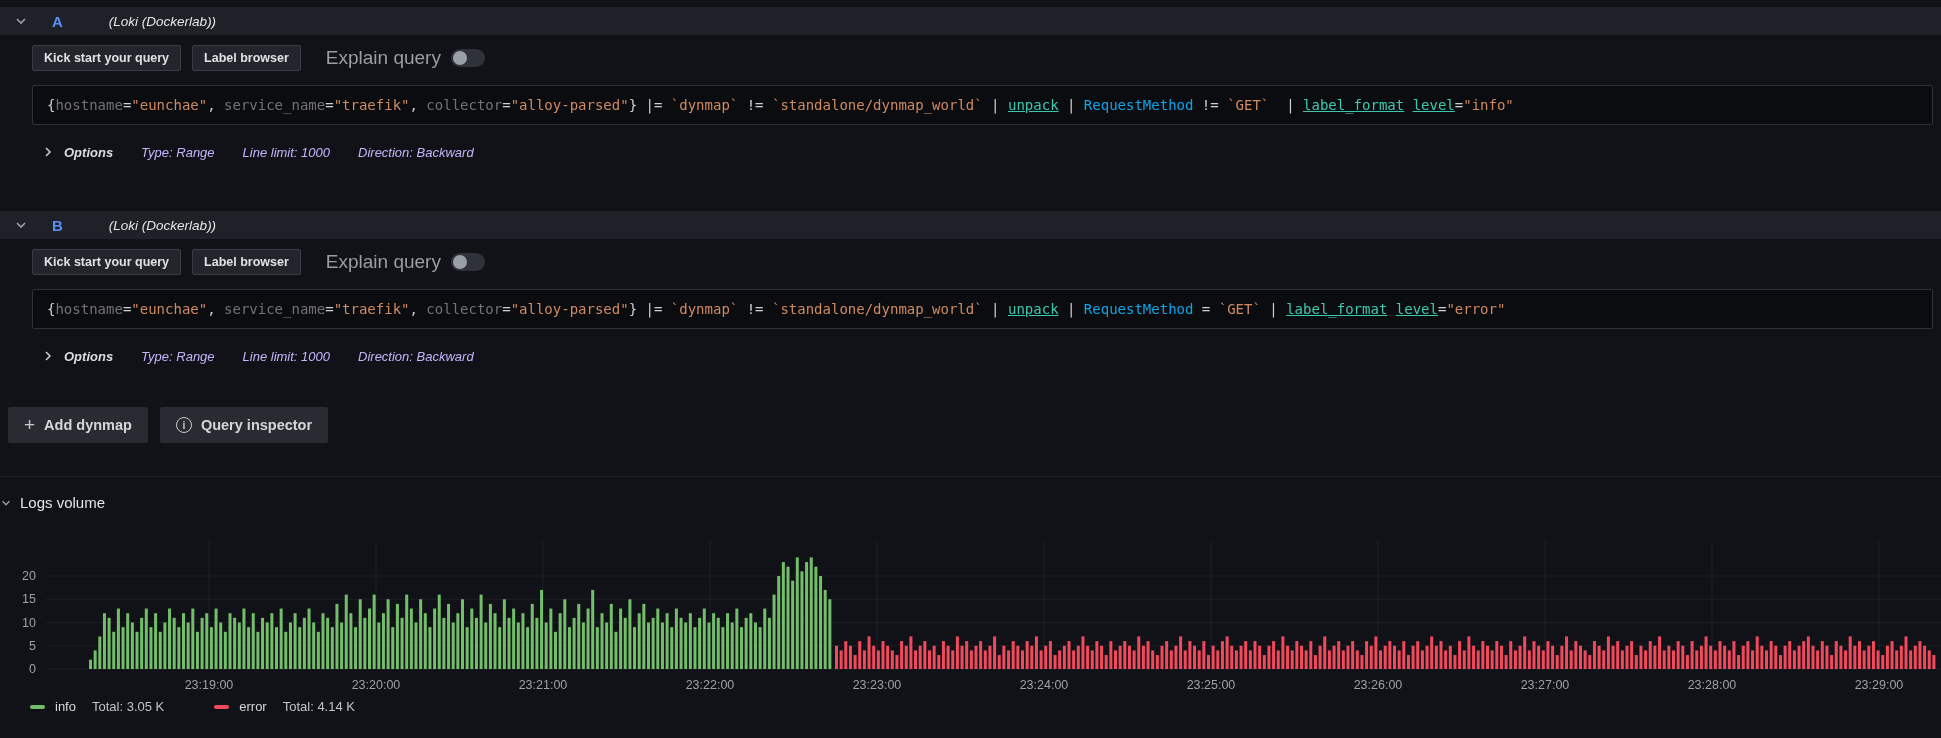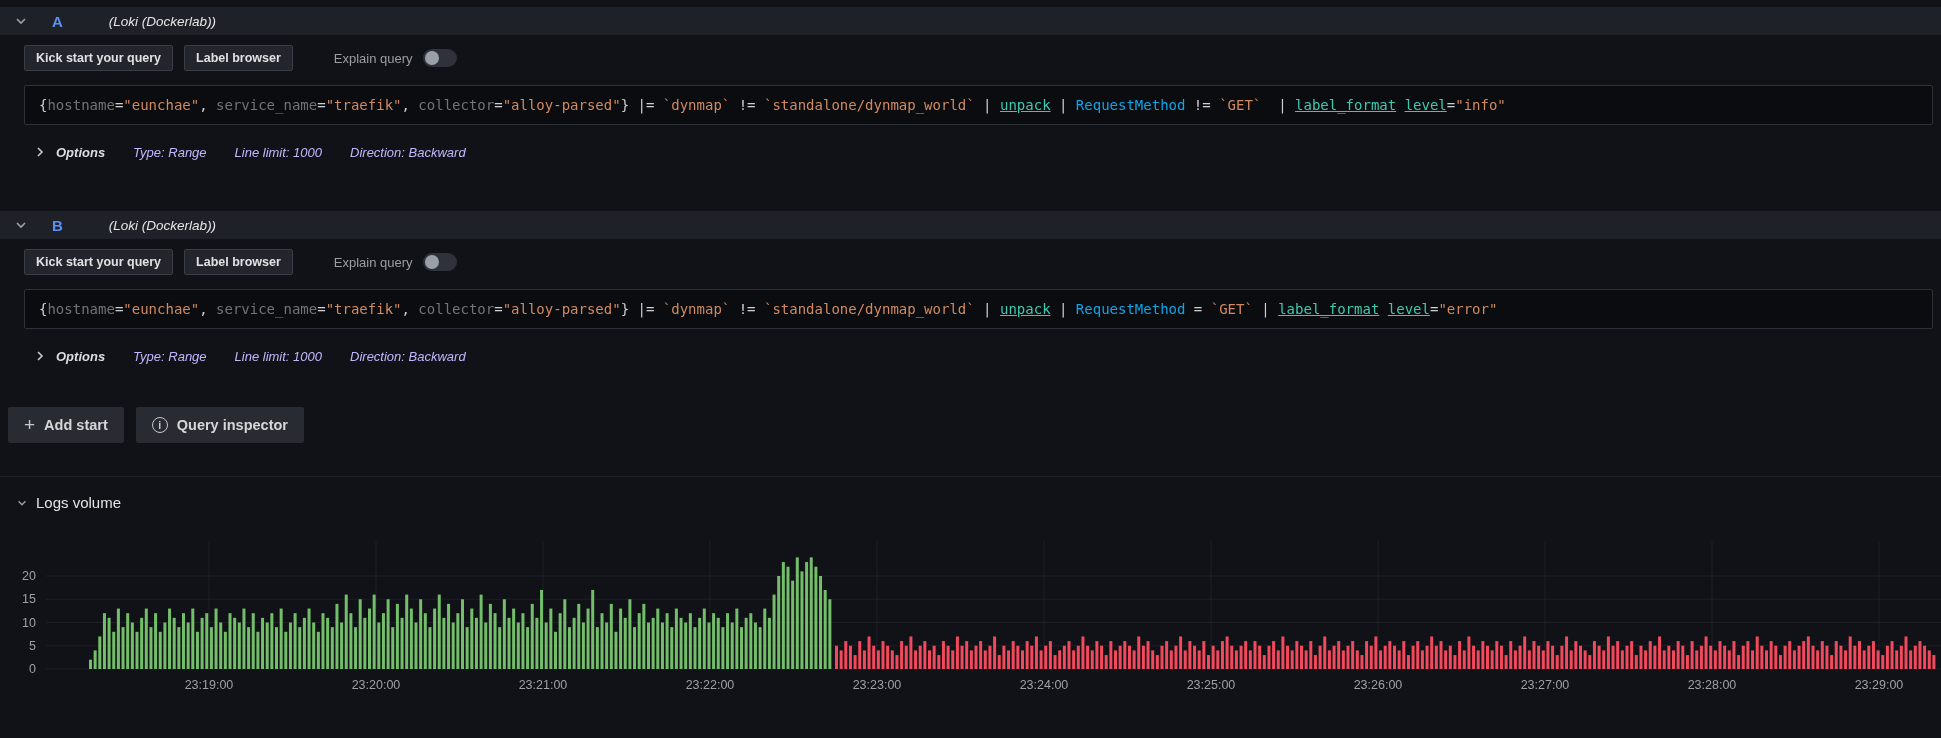--- a/index.html
+++ b/index.html
@@ -7,27 +7,27 @@
   body { font-family: "Liberation Sans", sans-serif; }
   .wrap { position:relative; width:1941px; height:738px; background:#111217; overflow:hidden; color:#d8d9da; }
 
   
   .q-header { height:28px; margin-top:7px; background:#1e2128; display:flex; align-items:center; padding-left:14px; }
   .q-header:first-child { margin-top:7px; }
   .chev { width:14px; height:14px; color:#9da0a8; flex:0 0 auto; cursor:pointer; }
   .ref-id { color:#5b91f5; font-weight:700; font-size:15px; margin-left:24px; }
   .ds-name { margin-left:46px; color:#e5e5e5; font-style:italic; font-size:13.5px; }
 
-  .q-body { padding-left:24px; padding-right:8px; }
+  .q-body { padding-left:32px; padding-right:8px; }
 
   
   .toolbar { margin-top:10px; display:flex; align-items:center; }
   .btn-sec { background:#22252b; border:1px solid #3a3d45; border-radius:2px; color:#e0e1e3;
              font-size:12.5px; font-weight:600; padding:5px 11px; margin-right:11px; cursor:pointer; }
-  .explain-label { margin-left:30px; color:#9b9da4; font-size:13px; }
+  .explain-label { margin-left:14px; color:#9b9da4; font-size:19px; }
   .toggle { margin-left:10px; width:34px; height:18px; border-radius:9px; background:#2f323a; position:relative; cursor:pointer; }
   .toggle .knob { position:absolute; left:2px; top:2px; width:14px; height:14px; border-radius:50%; background:#9aa0a8; }
 
   
   .code { margin-top:14px; height:40px; background:#0b0c0f; border:1px solid #2e3138; border-radius:2px;
           display:flex; align-items:center; padding-left:14px;
           font-family:"DejaVu Sans Mono", monospace; font-size:14px; white-space:pre; cursor:text; }
   .tok-punct  { color:#cfd0d2; }
   .tok-label  { color:#737373; }
   .tok-string { color:#d08a62; }
@@ -43,21 +43,21 @@
   
   .actions { margin-top:42px; margin-left:8px; display:flex; align-items:center; }
   .btn-big { background:#282b31; border:none; border-radius:2px; color:#d5d6d8; font-size:14.5px; font-weight:600;
              height:36px; padding:0 16px; margin-right:12px; display:flex; align-items:center; cursor:pointer; }
   .btn-big .plus { font-size:19px; font-weight:400; margin-right:9px; color:#c7c8ca; }
   .btn-big .info-i { width:16px; height:16px; border:1.4px solid #c7c8ca; border-radius:50%; margin-right:9px;
                      display:flex; align-items:center; justify-content:center; font-size:10.5px; font-style:normal; color:#c7c8ca; }
 
   
   .logs-panel { margin-top:33px; border-top:1px solid #1f2227; }
-  .logs-header { display:flex; align-items:center; padding:17px 0 0 16px; cursor:pointer; }
+  .logs-header { display:flex; align-items:center; padding:17px 0 0 0; cursor:pointer; }
   .logs-header .title { margin-left:8px; font-size:15px; color:#e3e4e6; }
   .chart-svg { display:block; margin-top:26px; }
   .axis-label { fill:#9da0a8; font-size:12.5px; font-family:"Liberation Sans", sans-serif; }
 
   
   .legend { display:flex; align-items:center; margin:4px 0 0 30px; font-size:13px; }
   .legend .item { display:flex; align-items:center; margin-right:50px; cursor:pointer; }
   .legend .dash { width:15px; height:4px; border-radius:2px; margin-right:10px; }
   .legend .name { color:#d8d9da; margin-right:16px; }
   .legend .total { color:#c2c3c7; }
@@ -119,21 +119,21 @@
       <span class="opt-title">Options</span>
       <span class="opt-meta">Type: Range</span>
       <span class="opt-meta">Line limit: 1000</span>
       <span class="opt-meta">Direction: Backward</span>
     </div>
   </div>
 
   <div class="actions">
     <button class="btn-big">
       <span class="plus">+</span>
-      <span>Add start</span>
+      <span>Add dynmap</span>
     </button>
     <button class="btn-big">
       <span class="info-i">i</span>
       <span>Query inspector</span>
     </button>
   </div>
 
   <div class="logs-panel">
     <div class="logs-header">
       <svg class="chev" style="width:12px;height:12px;" viewBox="0 0 14 14" fill="none">
@@ -573,15 +573,27 @@
           <rect x="1904.5000000000164" y="99.44999999999999" width="3" height="32.550000000000004" fill="#F2495C"></rect>
           <rect x="1909.1500000000165" y="113.4" width="3" height="18.6" fill="#F2495C"></rect>
           <rect x="1913.8000000000166" y="108.75" width="3" height="23.25" fill="#F2495C"></rect>
           <rect x="1918.4500000000166" y="104.1" width="3" height="27.900000000000002" fill="#F2495C"></rect>
           <rect x="1923.1000000000167" y="108.75" width="3" height="23.25" fill="#F2495C"></rect>
           <rect x="1927.7500000000168" y="113.4" width="3" height="18.6" fill="#F2495C"></rect>
           <rect x="1932.400000000017" y="118.05" width="3" height="13.950000000000001" fill="#F2495C"></rect>
         </g>
       </svg>
 
+    <div class="legend">
+      <div class="item">
+        <span class="dash" style="background: rgb(115, 191, 105);"></span>
+        <span class="name">info</span>
+        <span class="total">Total: 3.05 K</span>
+      </div>
+      <div class="item">
+        <span class="dash" style="background: rgb(242, 73, 92);"></span>
+        <span class="name">error</span>
+        <span class="total">Total: 4.14 K</span>
+      </div>
+    </div>
   </div>
 
 </div>
 
 </body></html>

